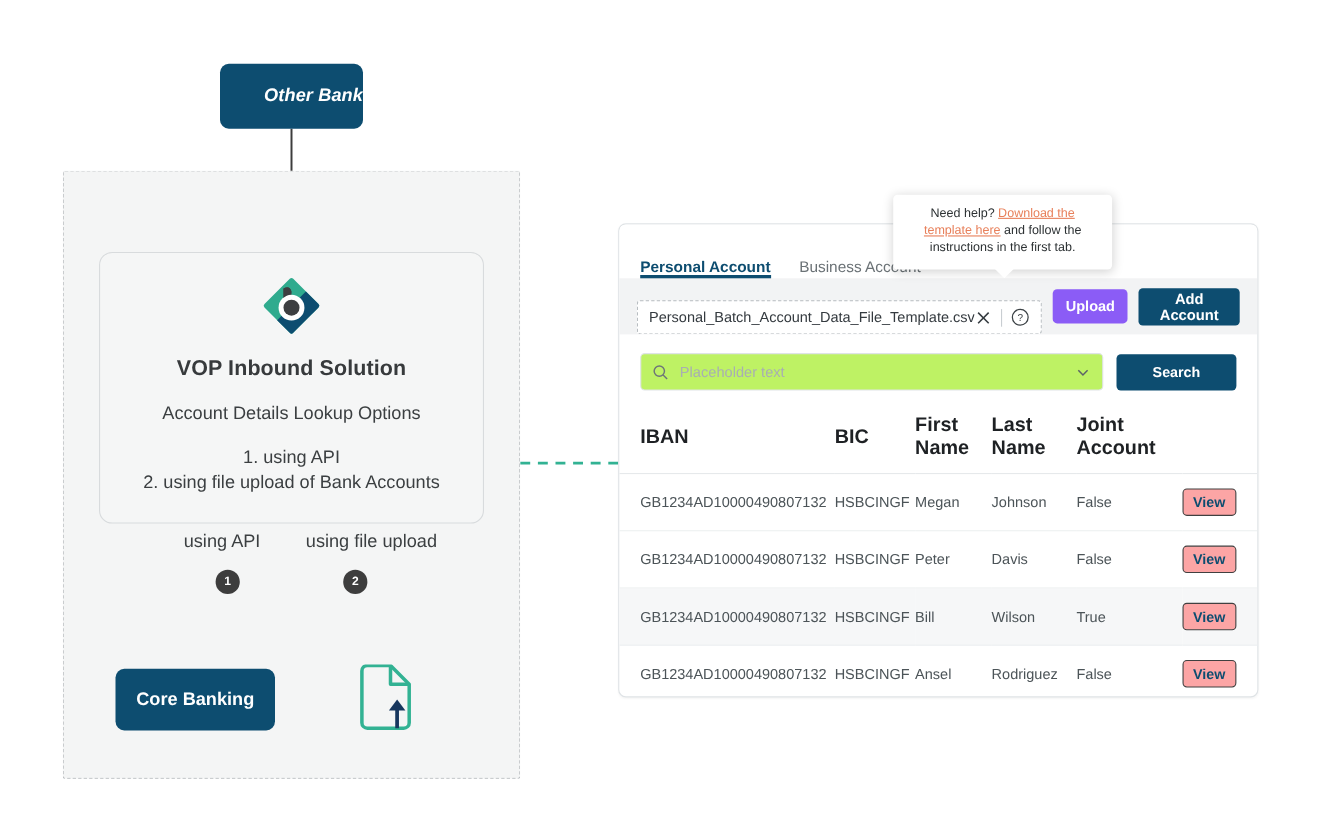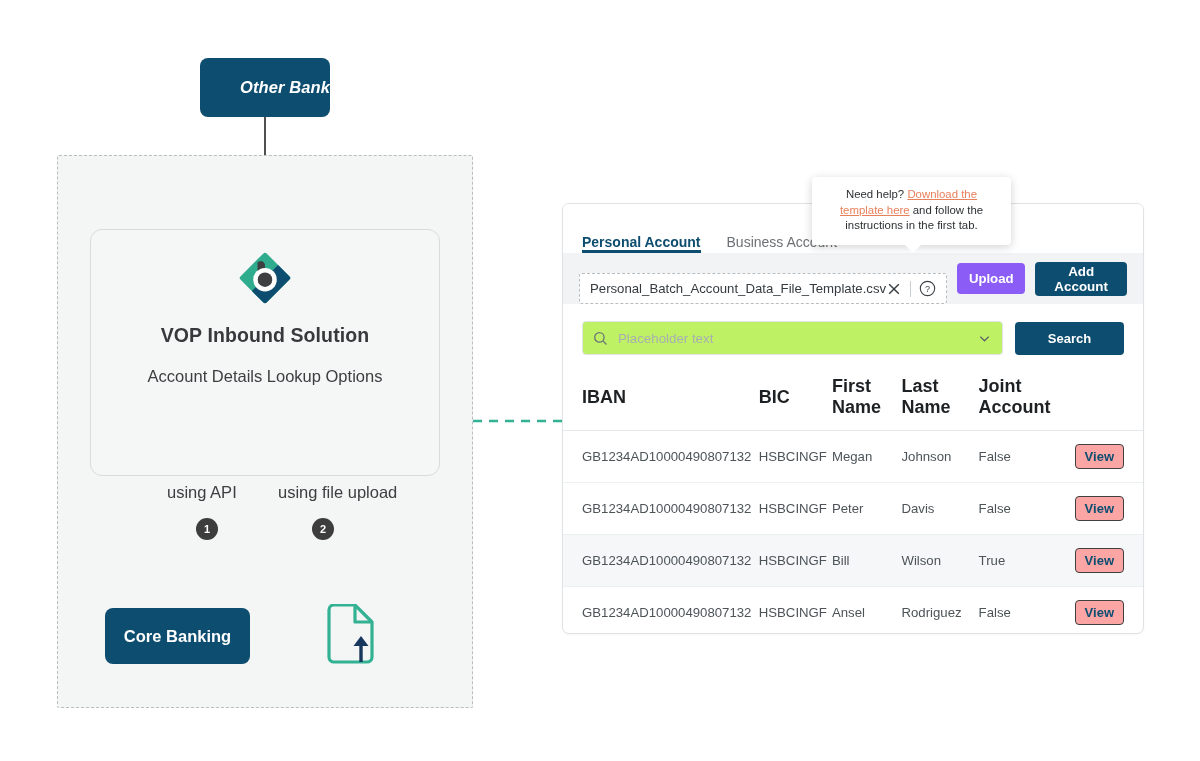--- a/index.html
+++ b/index.html
@@ -220,20 +220,24 @@
         <path d="M50 17 H79 a4 4 0 0 1 4 4 V79 a4 4 0 0 1 -4 4 H50 Z" fill="#0d4d70"></path>
       </g>
       <path d="M38 20 h12 a0 0 0 0 1 0 0 v18 a0 0 0 0 1 0 0 h-12 a0 0 0 0 1 0 0 v-18 a0 0 0 0 1 0 0 z" fill="none"></path>
       <path d="M37 22 q11 -5 13 6 v22 h-13 z" fill="#3d3f41"></path>
       <circle cx="50" cy="53" r="21" fill="#ffffff"></circle>
       <circle cx="50" cy="53" r="13" fill="#3d3f41"></circle>
       <path d="M37 22 q10 -6 13 5 l-13 10 z" fill="#3d3f41"></path>
     </svg>
     <div class="vop-title">VOP Inbound Solution</div>
     <div class="vop-sub">Account Details Lookup Options</div>
+    <div class="vop-opt">
+      <div>1. using API</div>
+      <div>2. using file upload of Bank Accounts</div>
+    </div>
   </div>
 
   <div class="label-api">using API</div>
   <div class="label-upload">using file upload</div>
 
   <div class="num-circle" id="num1">1</div>
   <div class="num-circle" id="num2">2</div>
 
   <div class="core-banking">
     <span>Core Banking</span>

